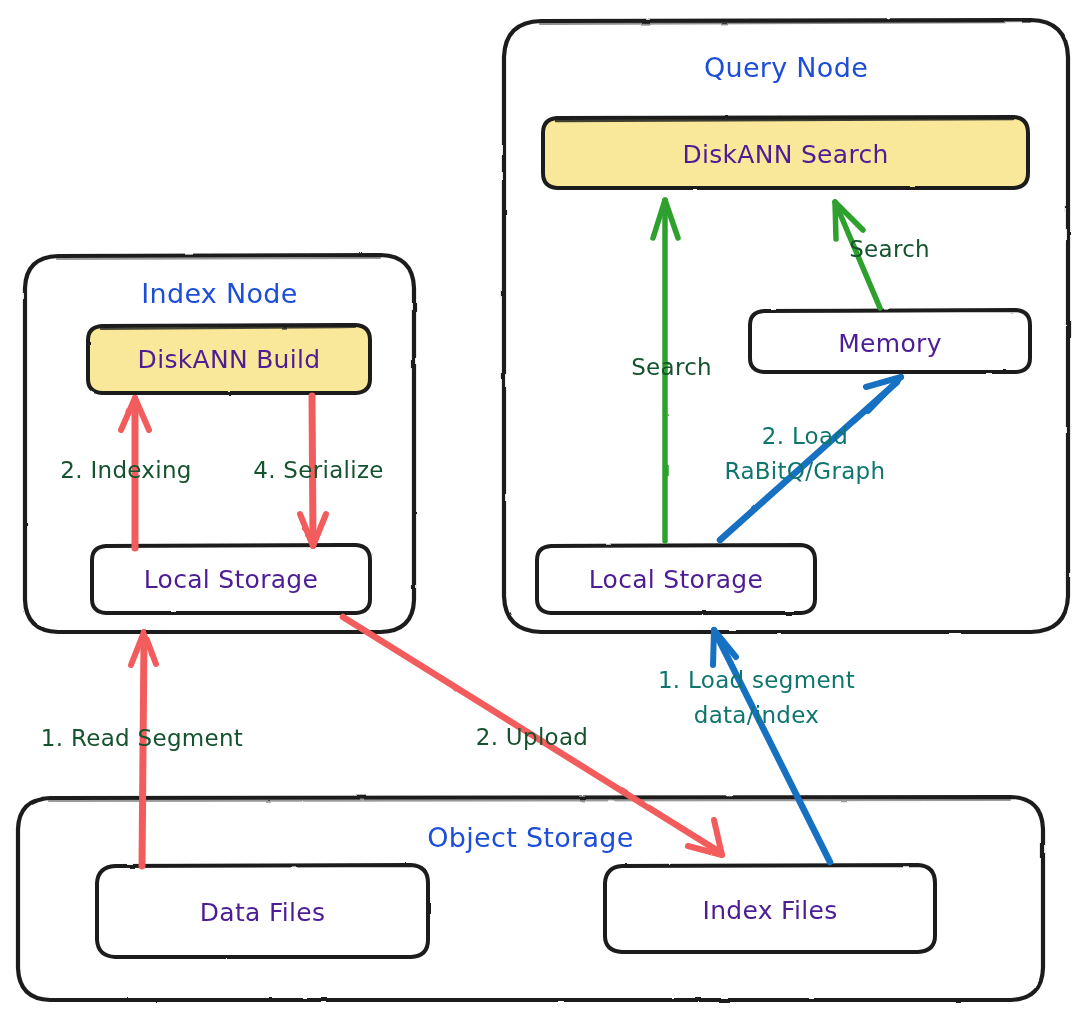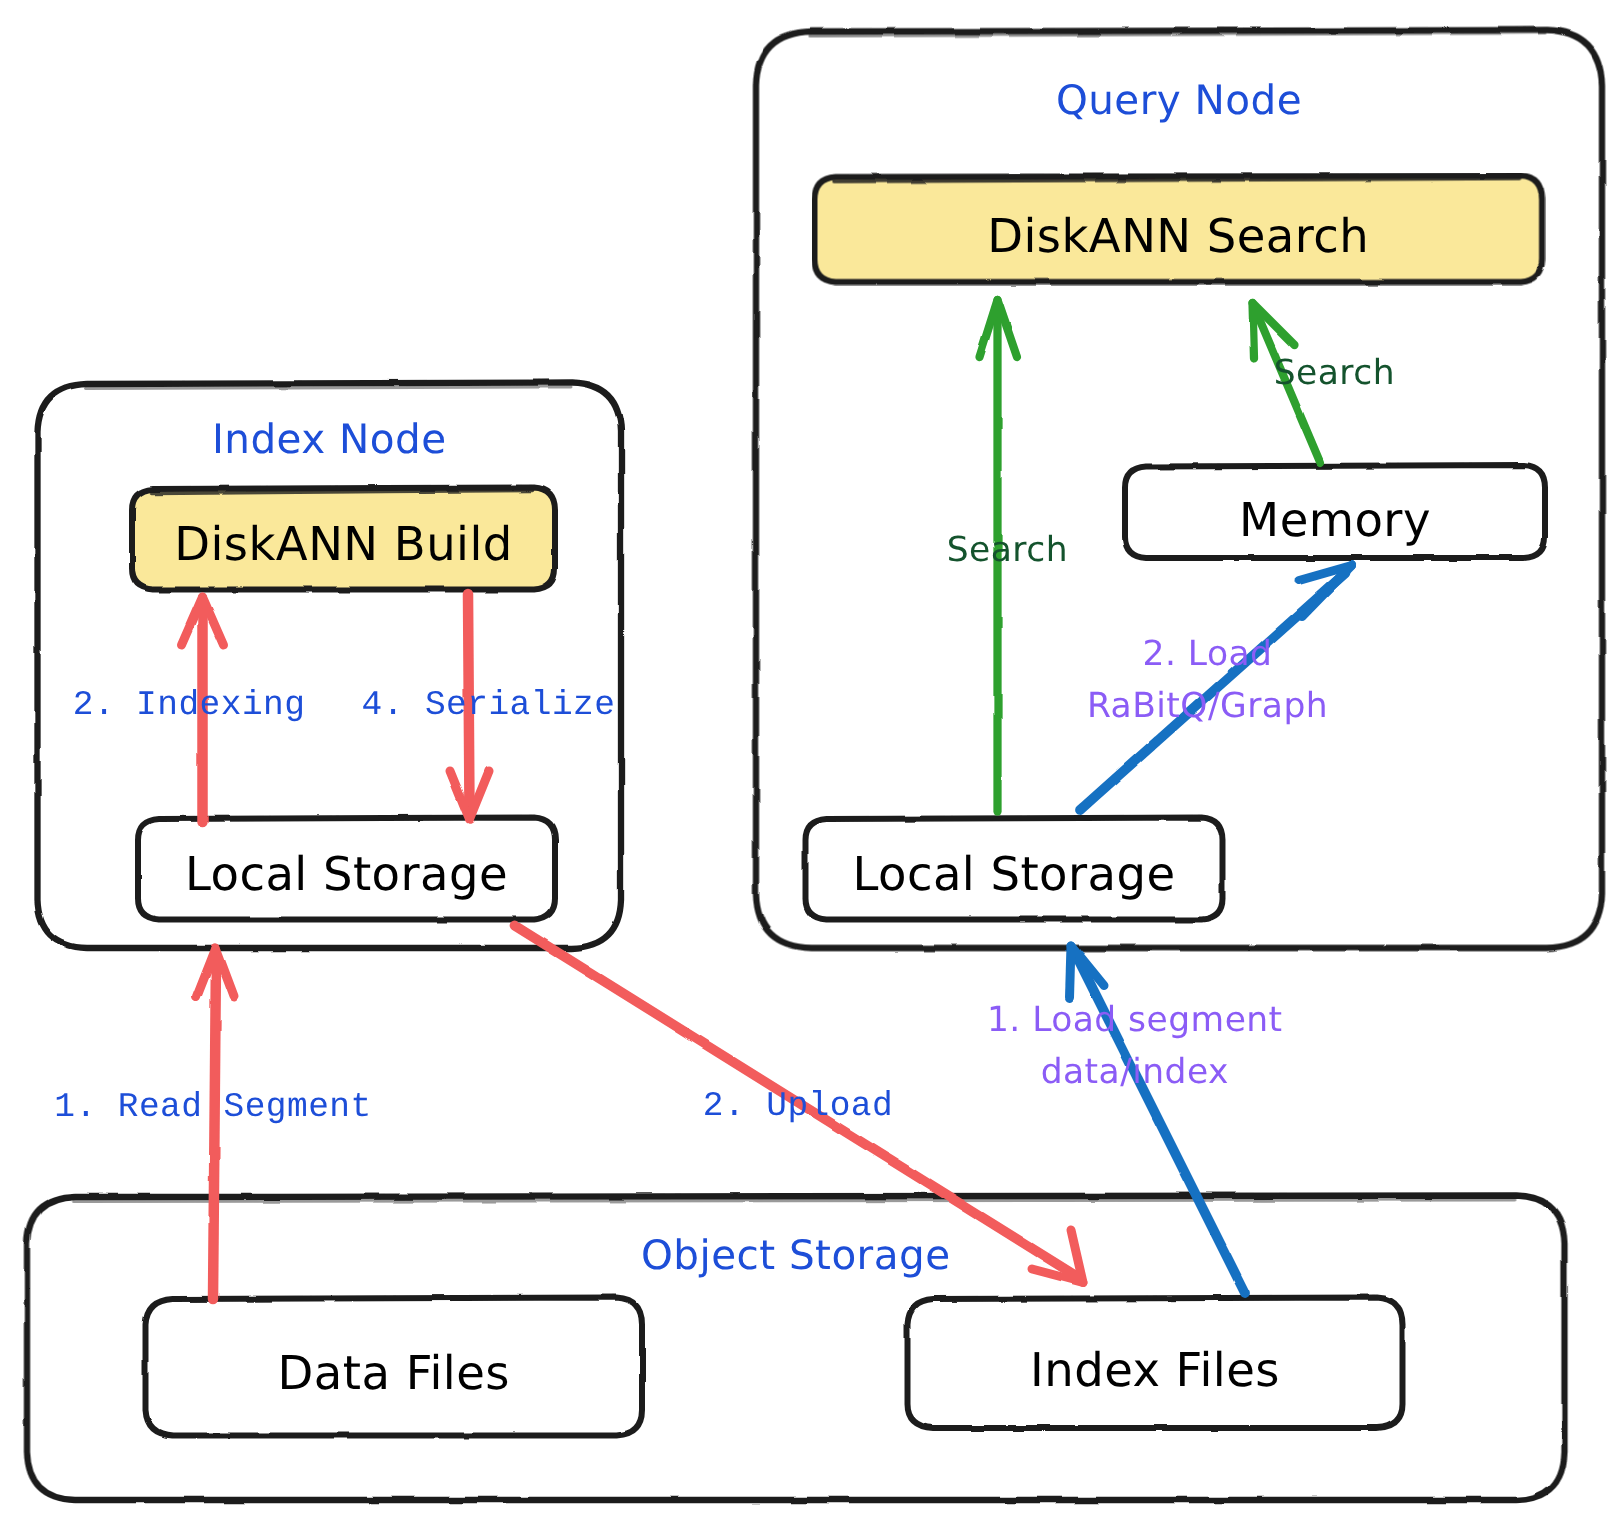--- a/index.html
+++ b/index.html
@@ -26,30 +26,30 @@
     text-align: center;
     line-height: 1.22;
     font-family: "DejaVu Sans", sans-serif;
     letter-spacing: 0.3px;
   }
   .node-title {
     font-size: 27px;
     color: #1d4ed8;
   }
   .box-title {
-    font-size: 31px;
-    color: #000000;
+    font-size: 25px;
+    color: #4c1d95;
   }
   .edge-label {
     font-size: 23px;
     font-weight: 500;
   }
-  .red   { color: #1d4ed8; font-family: Liberation Mono, monospace; }
+  .red   { color: #14532d; }
   .green { color: #14532d; text-align: right; }
-  .blue  { color: #8b5cf6; }
+  .blue  { color: #0f766e; }
 </style>
 </head>
 <body>
 
 <svg id="canvas" viewBox="0 0 1080 1015" xmlns="http://www.w3.org/2000/svg">
   <defs>
     <filter id="rough" x="-5%" y="-5%" width="110%" height="110%">
       <feTurbulence type="fractalNoise" baseFrequency="0.035" numOctaves="2" seed="7" result="n"></feTurbulence>
       <feDisplacementMap in="SourceGraphic" in2="n" scale="2.1" xChannelSelector="R" yChannelSelector="G"></feDisplacementMap>
     </filter>

